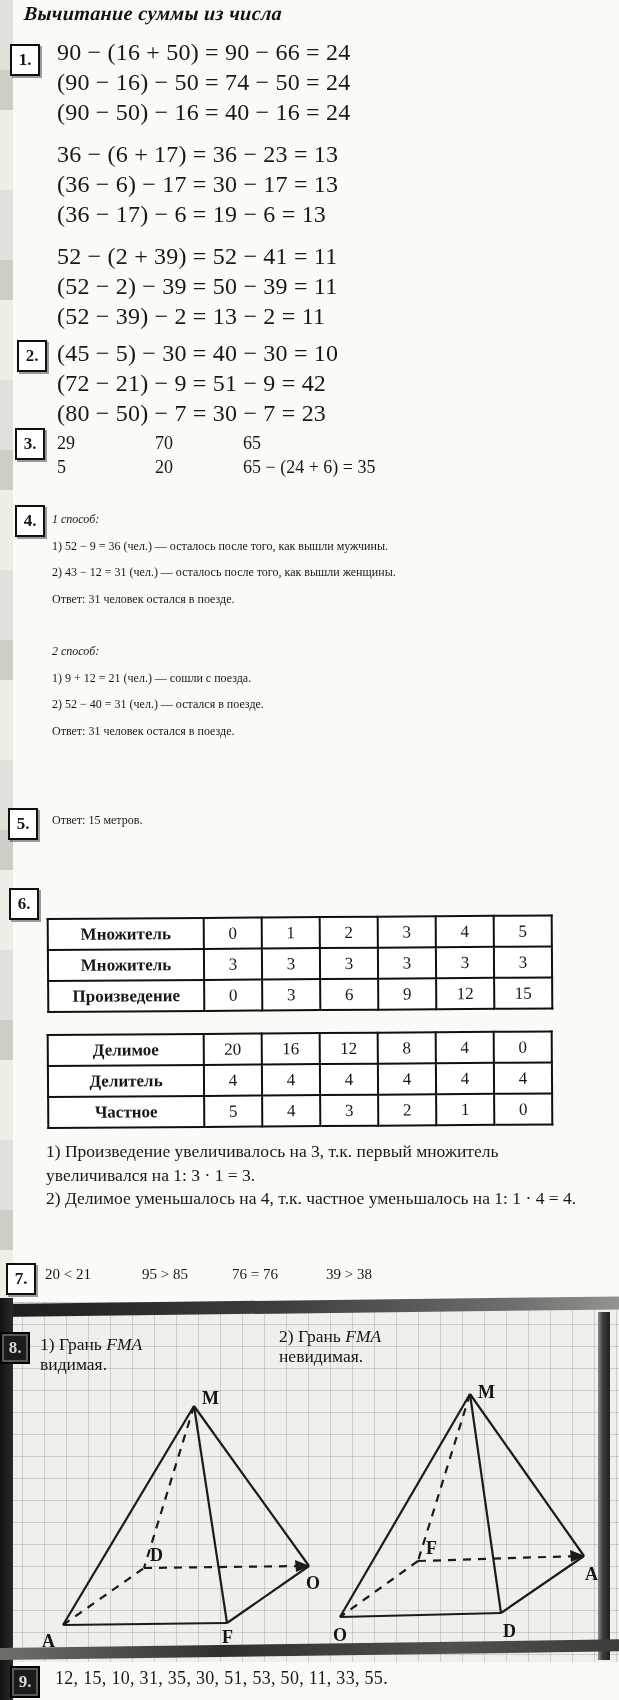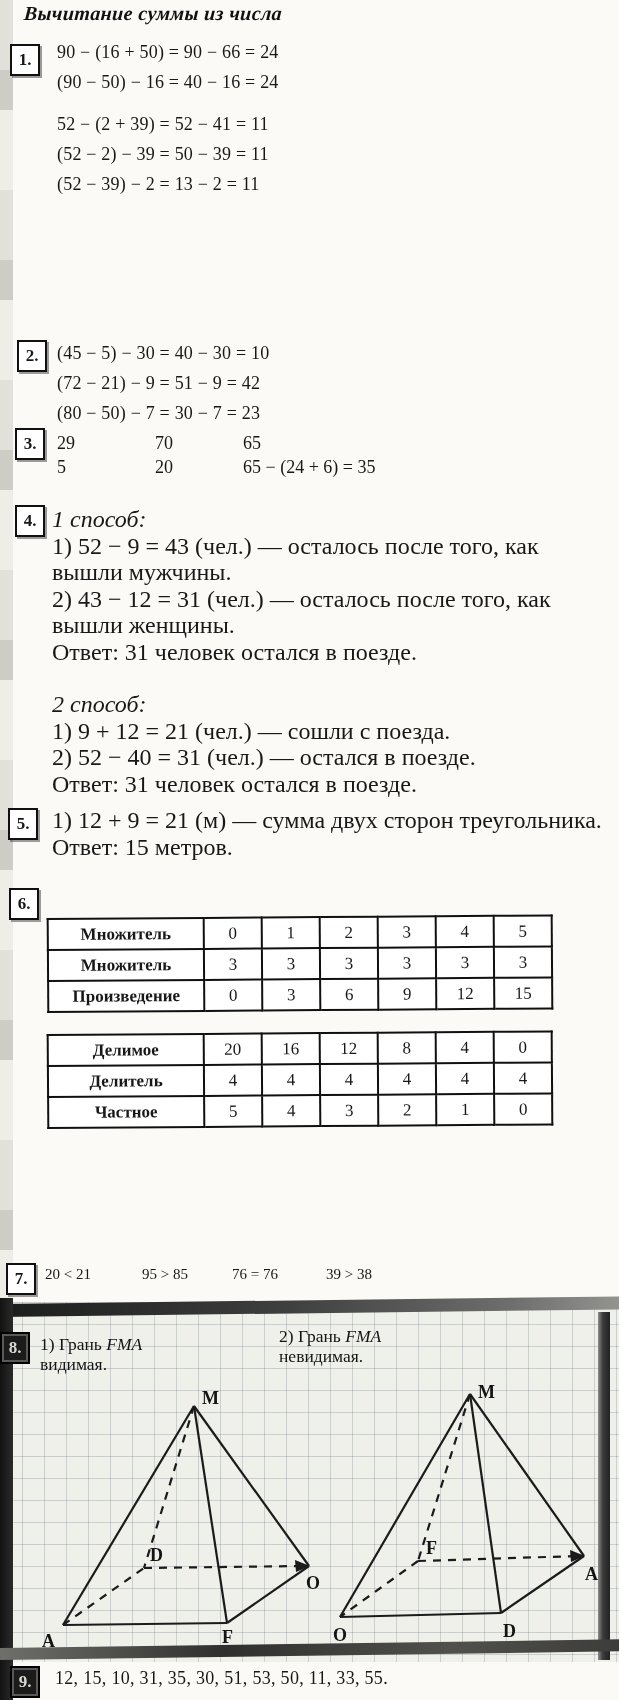--- a/index.html
+++ b/index.html
@@ -44,28 +44,28 @@
   .badge{
     position:absolute;width:26px;height:28px;background:#fff;
     border:2px solid #101010;box-shadow:2px 2px 0 rgba(40,40,40,.45);
     display:flex;align-items:center;justify-content:center;
     font-size:17px;font-weight:700;
   }
   .badge.dark{background:#1b1b1b;color:#d9d9d4;border-color:#000;
     box-shadow:inset 0 0 0 2px rgba(235,235,230,.3);}
   
   .sec{position:absolute;}
-  .eq{font-size:18px;line-height:30px;white-space:nowrap;letter-spacing:.2px;}
+  .eq{font-size:24px;line-height:30px;white-space:nowrap;letter-spacing:.2px;}
   .u{text-underline-offset:4px;text-decoration-thickness:1.6px;}
   .grp{margin-bottom:12px;}
   
   .s3row{display:flex;font-size:18px;line-height:24px;}
   .s3c0{width:98px;}  .s3c1{width:88px;}
   
-  .prose{font-size:24px;line-height:26.5px;width:556px;}
+  .prose{font-size:12px;line-height:26.5px;width:556px;}
   .prose .ital{font-style:italic;}
   .gapline{height:26px;}
   
   .tbl{
     position:absolute;left:47px;border-collapse:collapse;background:#fff;
     transform:rotate(-0.4deg);transform-origin:left center;
   }
   .tbl td{
     border:2px solid #101010;text-align:center;vertical-align:middle;
     font-size:17px;height:29px;padding:0 2px;width:52px;
@@ -102,21 +102,27 @@
   <div class="badge" style="left:17px;top:340px">2.</div>
   <div class="badge" style="left:15px;top:428px">3.</div>
   <div class="badge" style="left:15px;top:505px">4.</div>
   <div class="badge" style="left:8px;top:808px">5.</div>
   <div class="badge" style="left:9px;top:888px">6.</div>
   <div class="badge" style="left:6px;top:1263px">7.</div>
 
   <div class="sec" style="left:57px;top:37px">
     <div class="grp">
       <div class="eq">90 − (16 + 50) = 90 − 66 = 24</div>
+      <div class="eq">(90 − 16) − 50 = 74 − 50 = 24</div>
       <div class="eq u">(90 − 50) − 16 = 40 − 16 = 24</div>
+    </div>
+    <div class="grp">
+      <div class="eq">36 − (6 + 17) = 36 − 23 = 13</div>
+      <div class="eq u">(36 − 6) − 17 = 30 − 17 = 13</div>
+      <div class="eq">(36 − 17) − 6 = 19 − 6 = 13</div>
     </div>
     <div class="grp">
       <div class="eq">52 − (2 + 39) = 52 − 41 = 11</div>
       <div class="eq u">(52 − 2) − 39 = 50 − 39 = 11</div>
       <div class="eq">(52 − 39) − 2 = 13 − 2 = 11</div>
     </div>
   </div>
 
   <div class="sec" style="left:57px;top:338px">
     <div class="eq">(45 − 5) − 30 = 40 − 30 = 10</div>
@@ -132,32 +138,31 @@
     </div>
     <div class="s3row">
       <span class="s3c0">5</span>
       <span class="s3c1">20</span>
       <span>65 − (24 + 6) = 35</span>
     </div>
   </div>
 
   <div class="sec prose" style="left:52px;top:506px">
     <div class="ital">1 способ:</div>
-    <div>1) 52 − 9 = 43 (чел.) — осталось после того, как вышли мужчины.</div>
+    <div>1) 52 − 9 = 36 (чел.) — осталось после того, как вышли мужчины.</div>
     <div>2) 43 − 12 = 31 (чел.) — осталось после того, как вышли женщины.</div>
     <div>Ответ: 31 человек остался в поезде.</div>
     <div class="gapline"></div>
     <div class="ital">2 способ:</div>
     <div>1) 9 + 12 = 21 (чел.) — сошли с поезда.</div>
     <div>2) 52 − 40 = 31 (чел.) — остался в поезде.</div>
     <div>Ответ: 31 человек остался в поезде.</div>
   </div>
 
   <div class="sec prose" style="left:52px;top:807px">
-    <div>1) 12 + 9 = 21 (м) — сумма двух сторон треугольника.</div>
     <div>Ответ: 15 метров.</div>
   </div>
 
   <table class="tbl" style="top:918px">
     <tbody>
         <tr>
       <td class="lbl">Множитель</td>
       <td>0</td>
       <td>1</td>
       <td>2</td>
@@ -211,20 +216,24 @@
       <td>5</td>
       <td>4</td>
       <td>3</td>
       <td>2</td>
       <td>1</td>
       <td>0</td>
     </tr>
   </tbody>
     </table>
 
+  <div class="sec notes" style="left:46px;top:1140px">
+    <div>1) Произведение увеличивалось на 3, т.к. первый множи­тель увеличивался на 1: 3 · 1 = 3.</div>
+    <div>2) Делимое уменьшалось на 4, т.к. частное уменьшалось на 1: 1 · 4 = 4.</div>
+  </div>
 
   <span class="cmp" style="left:45px">20 &lt; 21</span>
   <span class="cmp" style="left:142px">95 &gt; 85</span>
   <span class="cmp" style="left:232px">76 = 76</span>
   <span class="cmp" style="left:326px">39 &gt; 38</span>
 
   <div class="grid-zone">
 
     <div class="caption" style="left:40px;top:32px">
       <div>

